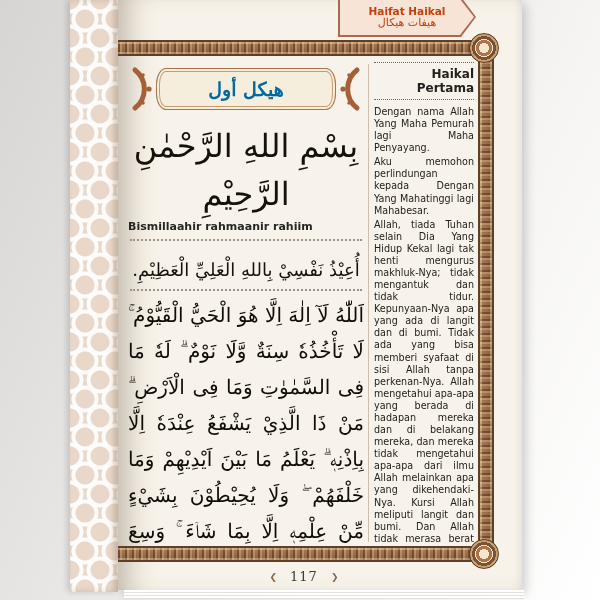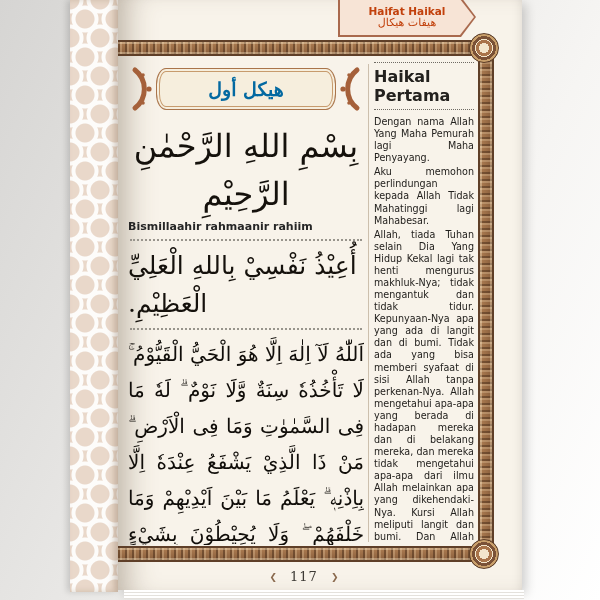--- a/index.html
+++ b/index.html
@@ -91,33 +91,33 @@
 
   .bismillah {
     font-family:"DejaVu Serif", serif; direction:rtl; text-align:center;
     font-size:32px; color:#15110c; margin:0 0 2px; line-height:1.5;
   }
   .translit-center { text-align:left; font-size:11px; font-weight:600; color:#262626; }
   .translit-left   { text-align:left; font-size:10.5px; font-weight:600; color:#262626; margin:0 0 4px 2px; }
   .sep { border-bottom:2px dotted #98948c; margin:6px 2px 4px; }
 
   .dua {
-    font-family:"DejaVu Serif", serif; direction:rtl; text-align:left;
-    font-size:25px; color:#15110c; margin:6px 0 2px; line-height:1.5;
+    font-family:"DejaVu Serif", serif; direction:rtl; text-align:center;
+    font-size:18px; color:#15110c; margin:15px 0 2px; line-height:1.5;
   }
 
   .ayat {
     font-family:"DejaVu Serif", serif; direction:rtl; text-align:justify;
     font-size:20px; line-height:1.8; color:#100d09; margin-top:6px;
   }
 
   
   .trans-col { position:absolute; left:256px; top:62px; width:100px; height:482px; overflow:hidden; color:#23211e; }
   .trans-heading {
-    text-align:left; font-size:16px; font-weight:bold; padding:4px 0;
+    text-align:right; font-size:12px; font-weight:bold; padding:4px 0;
     border-top:1px dotted #6f6b64; border-bottom:1px dotted #6f6b64; margin-bottom:6px;
   }
   .trans-p { font-size:9.6px; line-height:1.26; text-align:justify; margin-top:2px; }
 
   
   .footer { position:absolute; left:0; top:566px; width:372px; text-align:center; color:#3d3a35; }
   .footer .orn { color:#8a6a4e; font-size:9px; vertical-align:1px; }
   .footer .num { font-family:"DejaVu Serif", serif; font-size:13px; letter-spacing:1px; margin:0 13px; }
 </style>
 </head>
@@ -170,21 +170,21 @@
       <div class="sep"></div>
 
       <div class="ayat"><span>اَللّٰهُ لَآ اِلٰهَ اِلَّا هُوَ الْحَيُّ الْقَيُّوْمُ ۚ لَا تَأْخُذُهٗ سِنَةٌ وَّلَا نَوْمٌ ۗ لَهٗ مَا فِى السَّمٰوٰتِ وَمَا فِى الْاَرْضِ ۗ مَنْ ذَا الَّذِيْ يَشْفَعُ عِنْدَهٗ اِلَّا بِاِذْنِهٖ ۗ يَعْلَمُ مَا بَيْنَ اَيْدِيْهِمْ وَمَا خَلْفَهُمْ ۖ وَلَا يُحِيْطُوْنَ بِشَيْءٍ مِّنْ عِلْمِهٖ اِلَّا بِمَا شَاۤءَ ۚ وَسِعَ كُرْسِيُّهُ السَّمٰوٰتِ وَالْاَرْضَ ۖ وَلَا يَئُوْدُهٗ حِفْظُهُمَا ۚ وَهُوَ الْعَلِيُّ الْعَظِيْمُ</span></div>
     </div>
 
     <div class="divider-v"></div>
 
     <div class="trans-col">
       <div class="trans-heading">Haikal Pertama</div>
       <div class="trans-p">Dengan nama Allah Yang Maha Pemurah lagi Maha Penyayang.</div>
-      <div class="trans-p">Aku memohon perlindungan kepada Allah Tidak Mahatinggi lagi Mahabesar.</div>
+      <div class="trans-p">Aku memohon perlindungan kepada Dengan Yang Mahatinggi lagi Mahabesar.</div>
       <div class="trans-p">Allah, tiada Tuhan selain Dia Yang Hidup Kekal lagi tak henti mengurus makhluk-Nya; tidak mengantuk dan tidak tidur. Kepunyaan-Nya apa yang ada di langit dan di bumi. Tidak ada yang bisa memberi syafaat di sisi Allah tanpa perkenan-Nya. Allah mengetahui apa-apa yang berada di hadapan mereka dan di belakang mereka, dan mereka tidak mengetahui apa-apa dari ilmu Allah melainkan apa yang dikehendaki-Nya. Kursi Allah meliputi langit dan bumi. Dan Allah tidak merasa berat memelihara keduanya, dan Allah Mahatinggi lagi Mahabesar. (Al-Baqarah: 255)</div>
     </div>
 
     <div class="footer">
       <span class="orn">❮</span><span class="num">117</span><span class="orn">❯</span>
     </div>
 
   </div>
 
   <div class="page-stack"></div>

